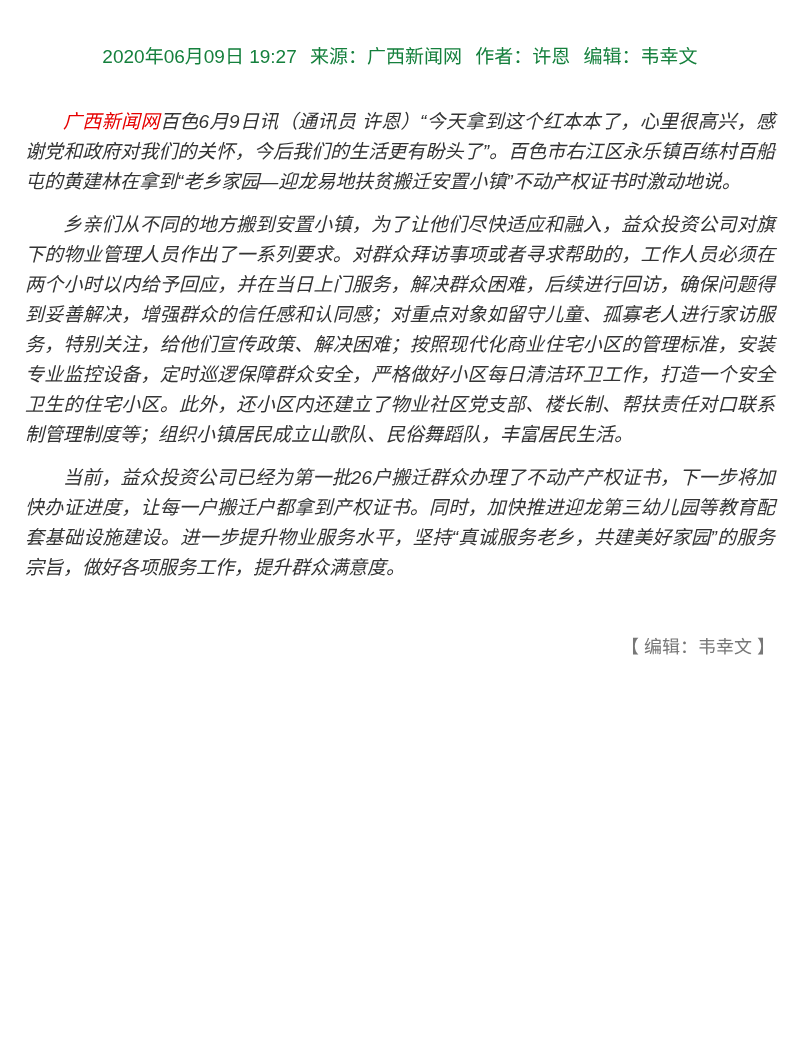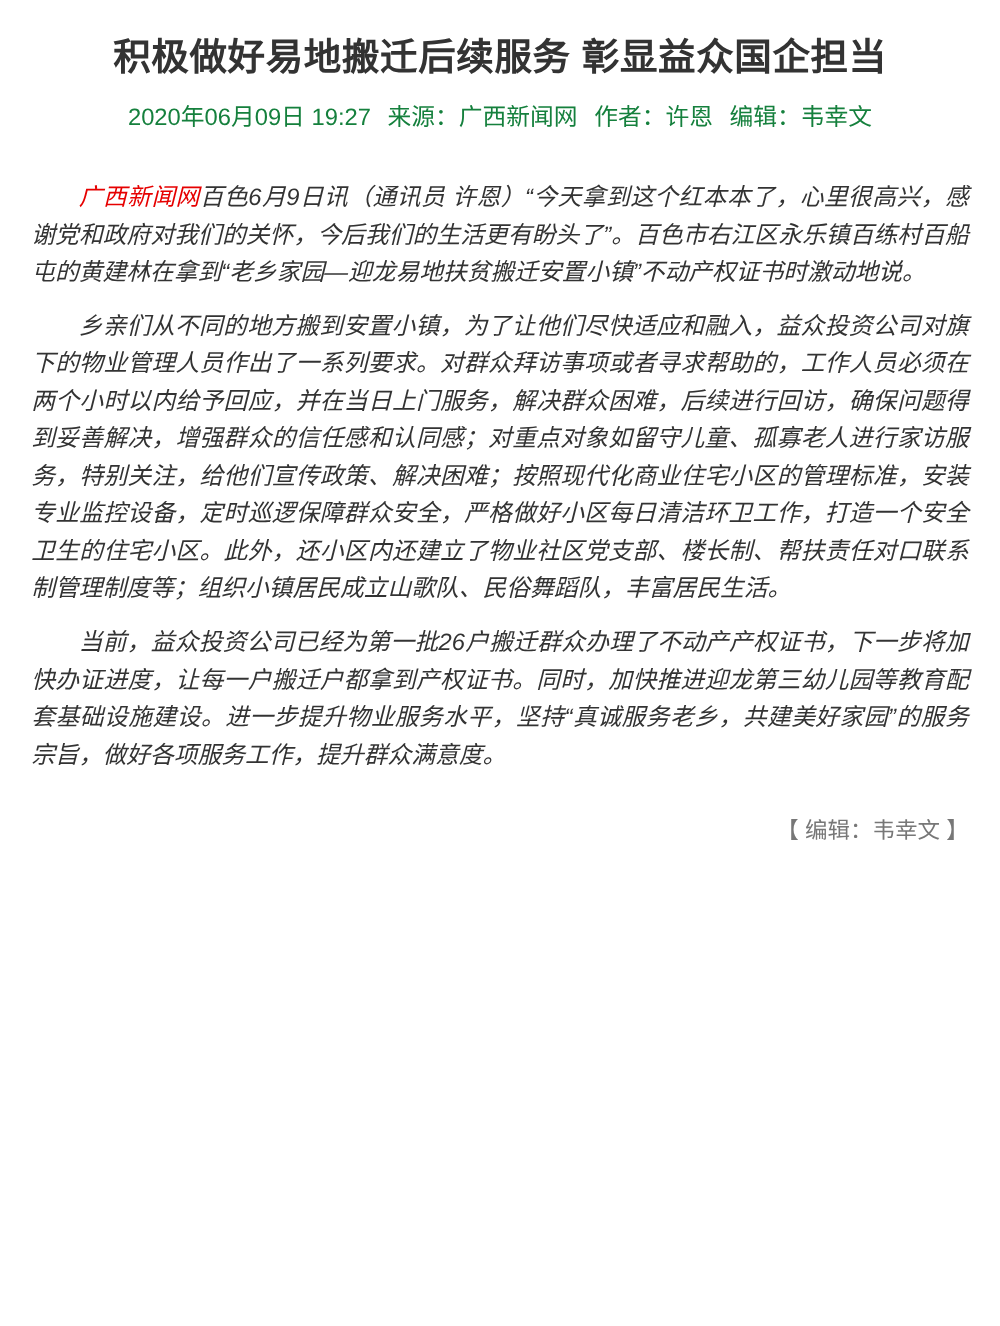--- a/index.html
+++ b/index.html
@@ -42,33 +42,32 @@
     text-indent: 2em;
     margin-bottom: 13px;
     font-style: italic;
   }
   .source-link {
     color: #e60000;
     text-decoration: none;
     cursor: pointer;
   }
   .editor-credit {
-    margin-top: 32px;
+    margin-top: 52px;
     text-align: right;
     font-size: 18px;
     color: #777777;
     line-height: 1.4;
   }
 </style>
 </head>
 <body>
 
 <div class="page">
 
-  <h1 class="article-title">积极做好易地搬迁后续服务 彰显益众国企担当</h1>
 
   <div class="article-meta">
     <span>2020年06月09日 19:27</span>
     <span>来源：广西新闻网</span>
     <span>作者：许恩</span>
     <span>编辑：韦幸文</span>
   </div>
 
   <div class="article-body">
     <p><a class="source-link">广西新闻网</a><span>百色6月9日讯（通讯员 许恩）“今天拿到这个红本本了，心里很高兴，感谢党和政府对我们的关怀，今后我们的生活更有盼头了”。百色市右江区永乐镇百练村百船屯的黄建林在拿到“老乡家园—迎龙易地扶贫搬迁安置小镇”不动产权证书时激动地说。</span></p>

